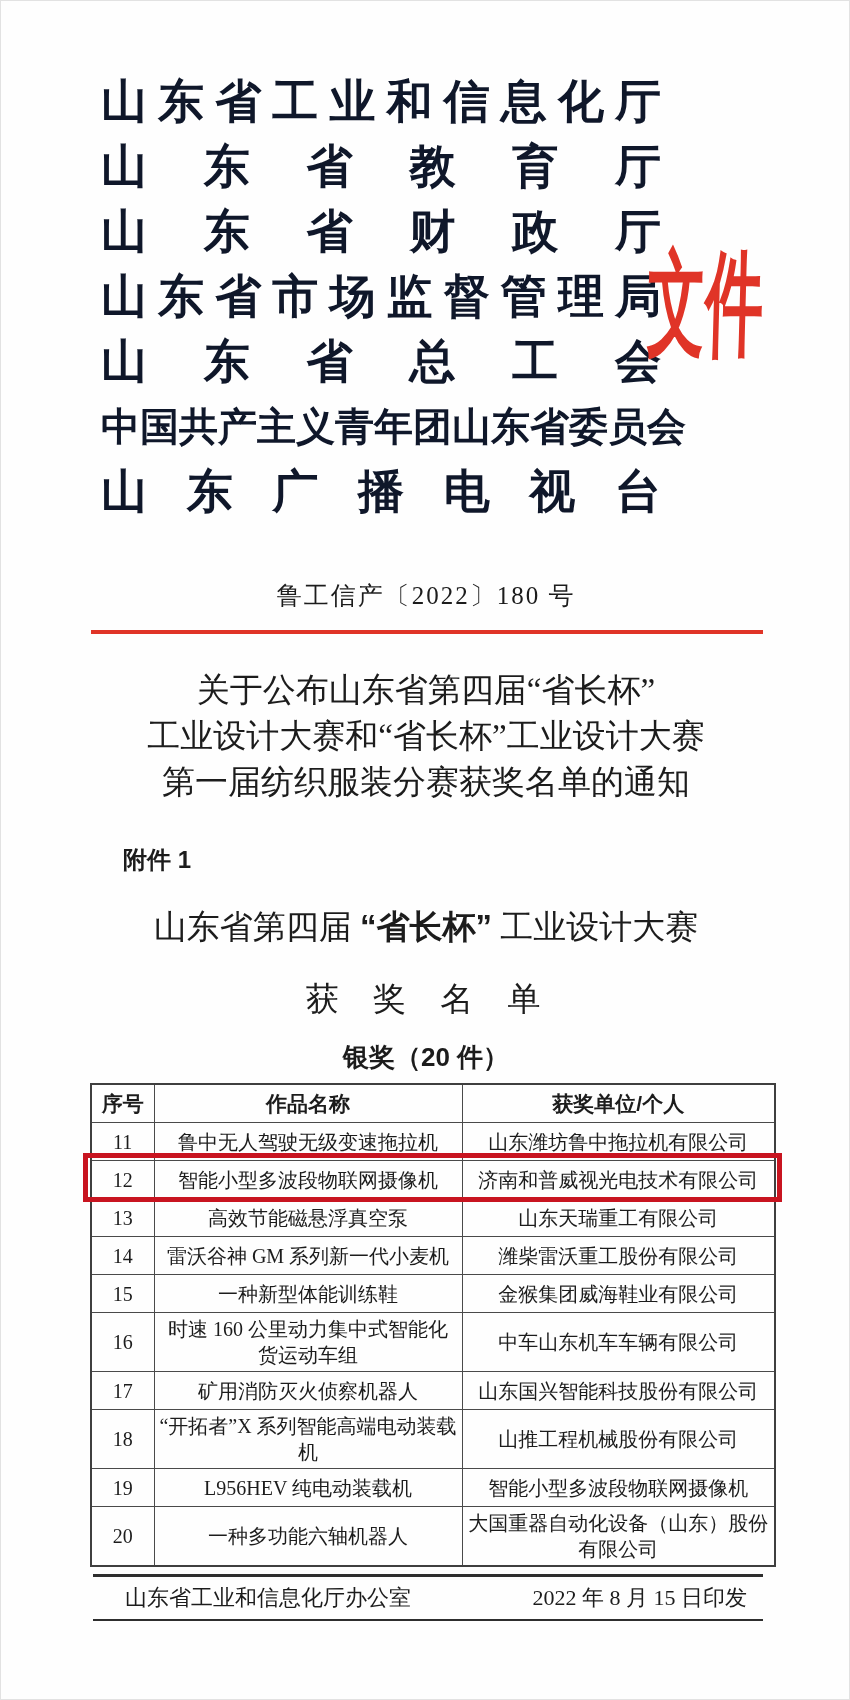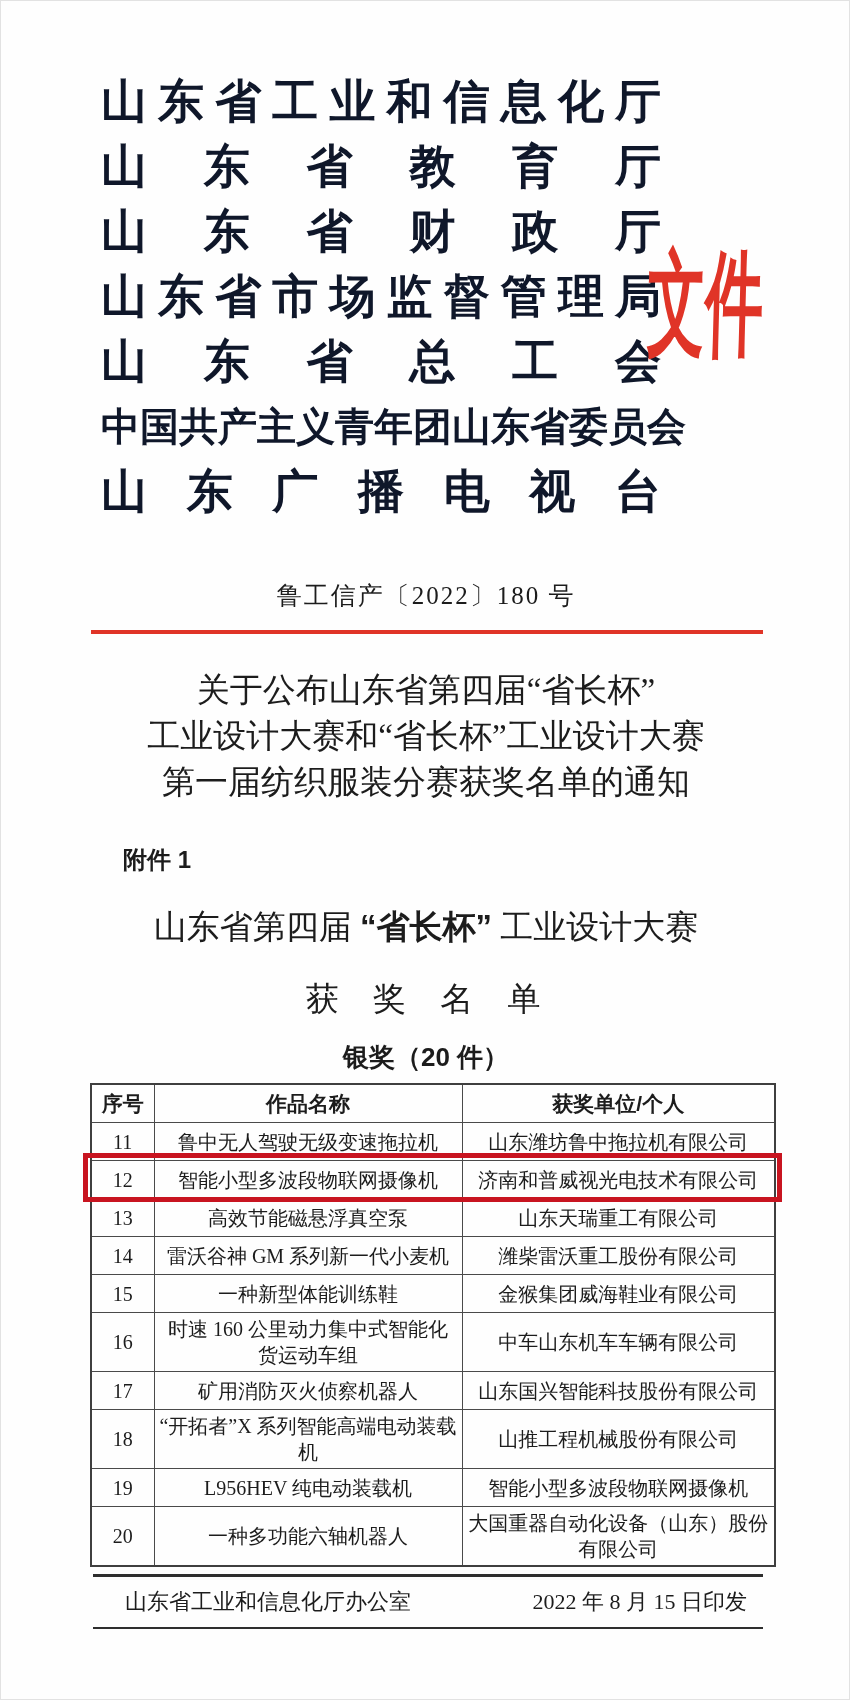--- a/index.html
+++ b/index.html
@@ -75,21 +75,21 @@
   col.c-no { width:63px; } col.c-work { width:308px; } col.c-winner { width:313px; }
   .highlight-box {
     position:absolute; left:-7px; top:70px; width:699px; height:49px;
     border:5px solid #c81420; box-sizing:border-box; pointer-events:none;
   }
   
   .footer { position:absolute; left:92px; top:1573px; width:670px; }
   .footer-topline { height:3px; background:#2e2e2e; }
   .footer-row {
     display:flex; justify-content:space-between; align-items:center;
-    height:50px; padding:0 16px 0 32px; font-size:22px;
+    height:42px; padding:0 16px 0 32px; font-size:22px;
   }
   .footer-bottomline { height:2px; background:#2e2e2e; }
 </style>
 </head>
 <body>
 
 <div id="page">
 
   <div class="agency-block">
     <div class="agency-line">山东省工业和信息化厅</div>

